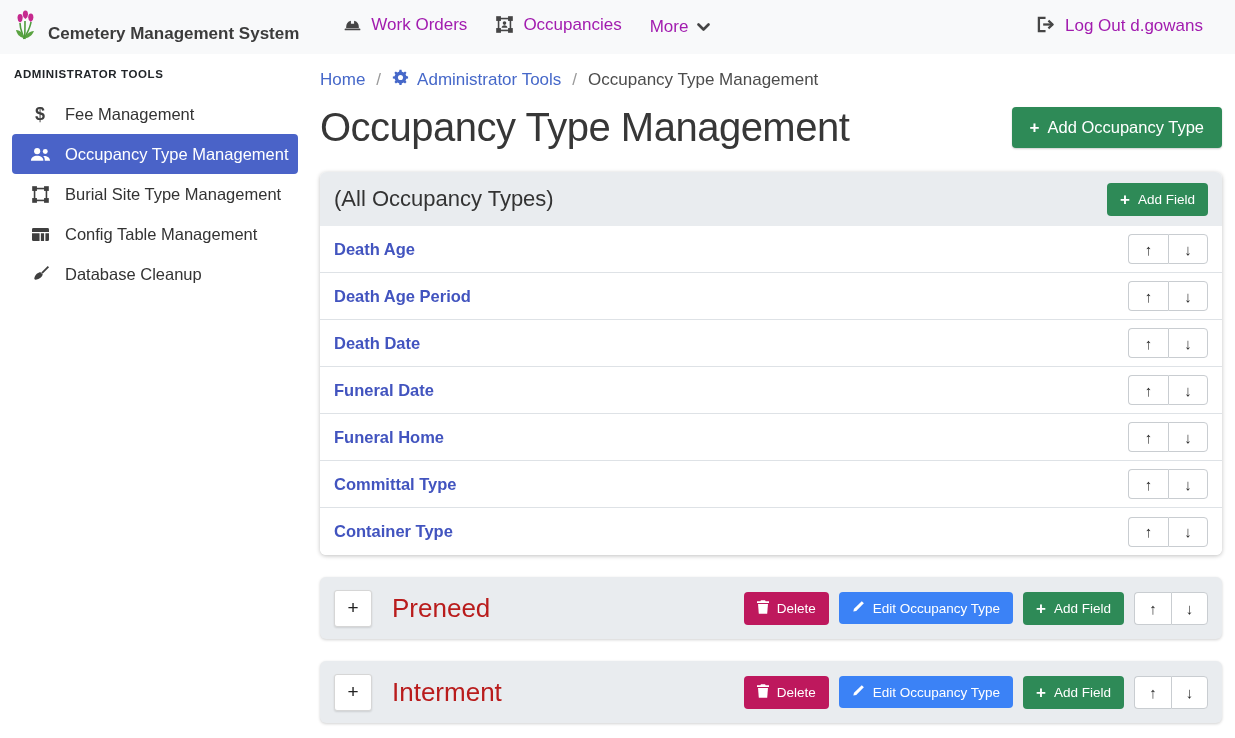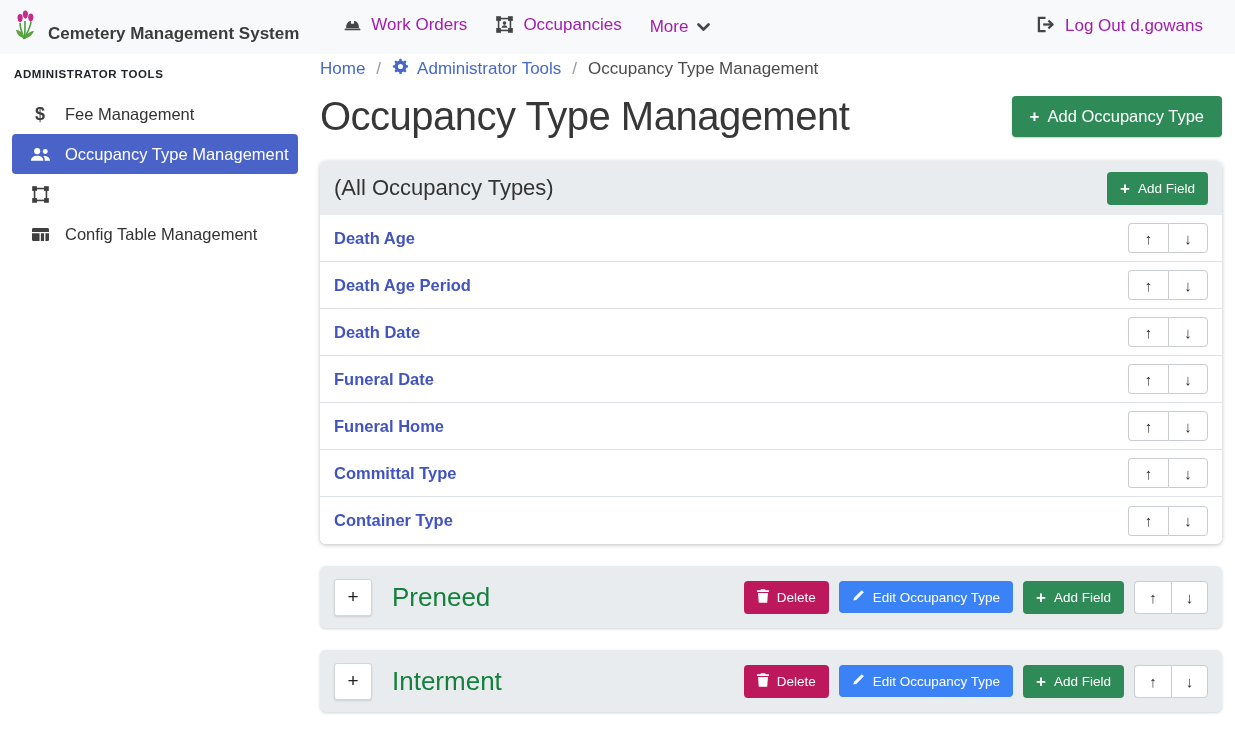--- a/index.html
+++ b/index.html
@@ -23,21 +23,21 @@
                      padding-left:2px; margin-bottom:14px; }
   .side-item { height:40px; display:flex; align-items:center; gap:13px; padding-left:16px;
                font-size:16.5px; color:#333; border-radius:4px; cursor:pointer; }
   .side-item .ic { width:24px; display:flex; justify-content:center; align-items:center; color:#3f3f3f; }
   .side-item.active { background:#4a63c8; color:#fff; }
   .side-item.active .ic { color:#fff; }
   .dollar { font-weight:bold; font-size:18px; }
 
   
   .main { position:absolute; left:320px; top:54px; width:902px; }
-  .breadcrumb { display:flex; align-items:center; gap:11px; margin-top:4px; font-size:17px; }
+  .breadcrumb { display:flex; align-items:center; gap:11px; margin-top:15px; font-size:17px; }
   .crumb-link { color:#4668c9; text-decoration:none; cursor:pointer; display:flex; align-items:center; gap:8px; }
   .crumb-sep { color:#9a9a9a; }
   .crumb-current { color:#4c4c4c; }
 
   .page-head { display:flex; align-items:center; justify-content:space-between;
                margin-top:14px; margin-bottom:22px; }
   .page-title { font-size:40px; font-weight:500; color:#373737; letter-spacing:-.5px; }
 
   .btn { display:inline-flex; align-items:center; gap:8px; border:none; border-radius:4px;
          color:#fff; cursor:pointer; font-family:inherit; }
@@ -65,21 +65,21 @@
   .arrow-btn:first-child { border-radius:4px 0 0 4px; border-right:none; }
   .arrow-btn:last-child  { border-radius:0 4px 4px 0; }
 
   
   .type-section { background:#e9ecef; border-radius:6px; height:62px; display:flex;
                   align-items:center; padding:0 14px; margin-top:22px;
                   box-shadow:0 1px 3px rgba(0,0,0,.18); }
   .expand-btn { width:38px; height:37px; background:#fff; border:1px solid #d6d6d6; border-radius:3px;
                 font-size:19px; color:#222; cursor:pointer; box-shadow:0 1px 2px rgba(0,0,0,.12);
                 font-family:inherit; }
-  .section-title { font-size:26px; color:#15803d; margin-left:20px; font-weight:500; }
+  .section-title { font-size:26px; color:#b91c1c; margin-left:20px; font-weight:500; }
   .section-actions { margin-left:auto; display:flex; align-items:center; gap:10px; }
   .type-section .arrow-btn { height:33px; width:37px; }
   .card-wrap { margin-bottom:2px; }
 </style>
 </head>
 <body>
 
 <header class="navbar">
   <div class="brand">
     <span>
@@ -174,32 +174,42 @@
       <svg width="19" height="19" viewBox="0 0 24 24">
         <rect x="4.5" y="4.5" width="15" height="15" fill="none" stroke="currentColor" stroke-width="2"></rect>
         <g fill="currentColor">
           <rect x="1.5" y="1.5" width="6" height="6"></rect>
             <rect x="16.5" y="1.5" width="6" height="6"></rect>
           <rect x="1.5" y="16.5" width="6" height="6"></rect>
             <rect x="16.5" y="16.5" width="6" height="6"></rect>
         </g>
       </svg>
     </span>
+    <span>Burial Site Type Management</span>
   </div>
 
   <div class="side-item">
     <span class="ic">
       <svg width="19" height="17" viewBox="0 0 20 18">
         <rect x="1" y="2" width="18" height="14" rx="1.5" fill="currentColor"></rect>
         <path d="M1 7h18M9.7 7v9M14.5 7v9" stroke="#fff" stroke-width="1.4" fill="none"></path>
       </svg>
     </span>
     <span>Config Table Management</span>
   </div>
 
+  <div class="side-item">
+    <span class="ic">
+      <svg width="19" height="19" viewBox="0 0 20 20" fill="currentColor">
+        <path d="M17.6 1l1.4 1.4-6.8 6.8-1.4-1.4z"></path>
+        <path d="M10 7.6l2.4 2.4c-.7 2.5-3.2 4.7-7.4 5.5-.9.2-1.7-.6-1.5-1.5C4.3 9.8 7.5 7.7 10 7.6z"></path>
+      </svg>
+    </span>
+    <span>Database Cleanup</span>
+  </div>
 </aside>
 
 <main class="main">
 
   <nav class="breadcrumb">
     <a class="crumb-link">Home</a>
     <span class="crumb-sep">/</span>
     <a class="crumb-link">
       <span>
         <svg width="17" height="17" viewBox="0 0 20 20">

